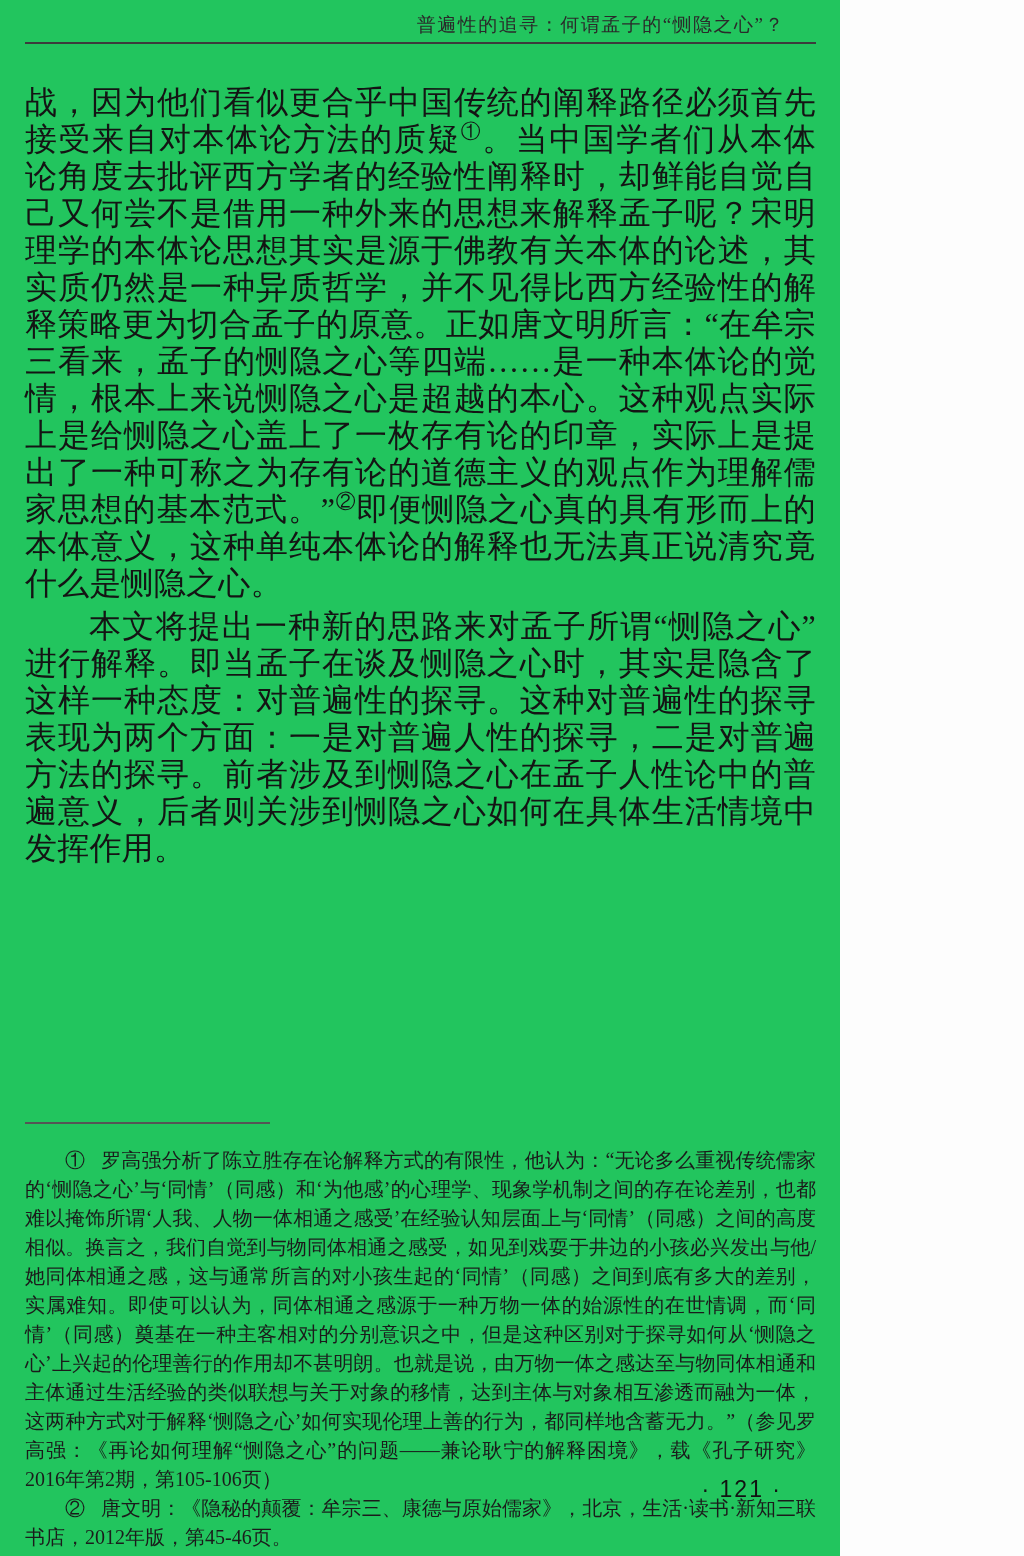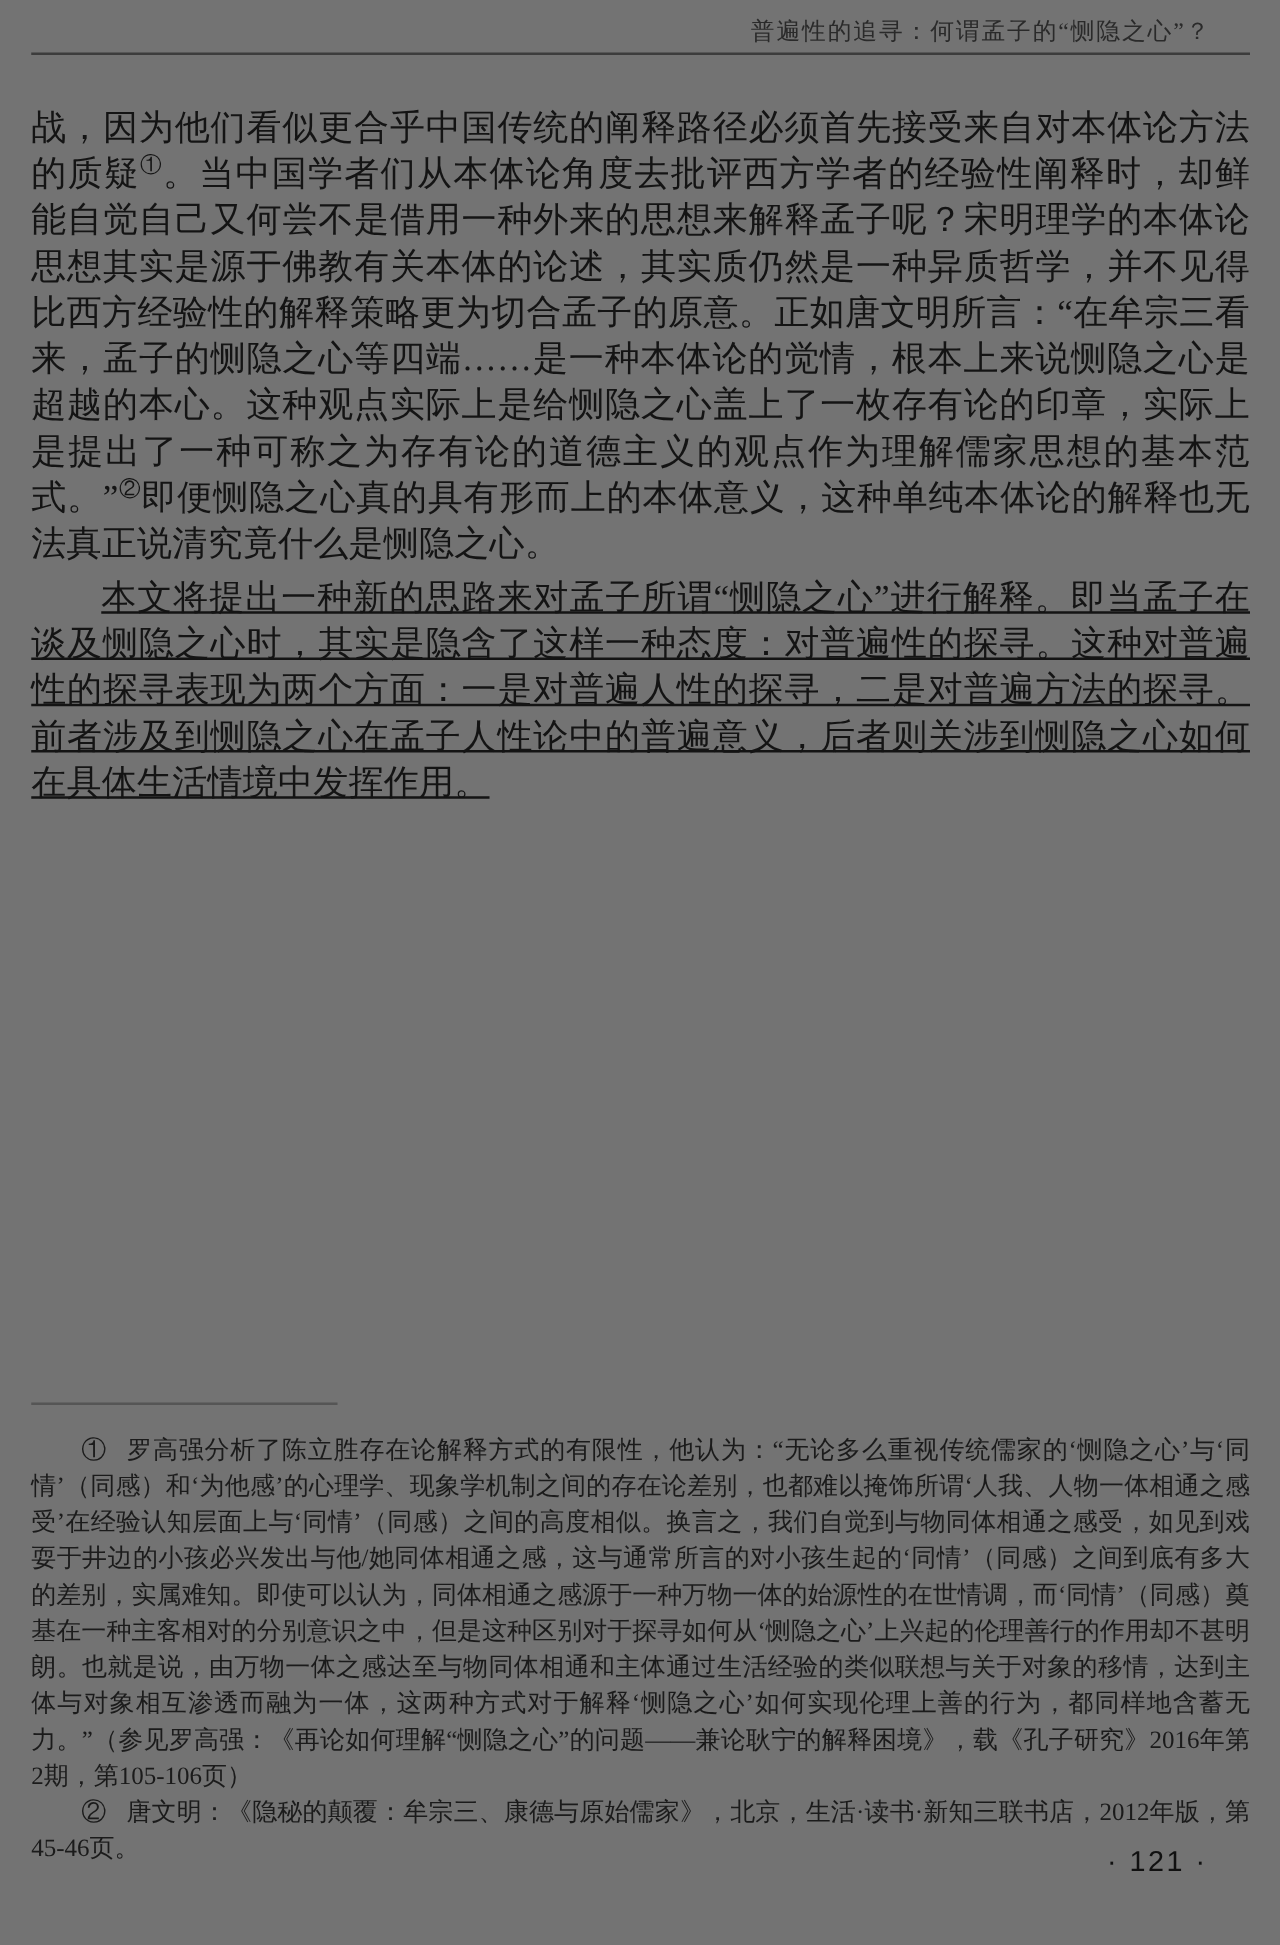--- a/index.html
+++ b/index.html
@@ -5,25 +5,25 @@
   html, body {
     margin: 0;
     padding: 0;
     width: 1024px;
     height: 1556px;
     background: #fdfdfd;
     overflow: hidden;
   }
   .page {
     position: relative;
-    width: 1024px;
+    width: 840px;
     height: 1556px;
     font-family: "Liberation Serif", "DejaVu Serif", serif;
     color: #141414;
-    background: #737373;
+    background: #22c55e;
   }
   
   .running-head {
     position: absolute;
     top: 12px;
     right: 55px;
     font-size: 19px;
     letter-spacing: 1.5px;
     color: #2a2a2a;
   }
@@ -37,28 +37,28 @@
   }
   
   .article {
     position: absolute;
     top: 84px;
     left: 25px;
     right: 24px;
   }
   .body-para {
     margin: 0;
-    font-size: 28px;
+    font-size: 32px;
     line-height: 37px;
     text-align: justify;
     text-justify: inter-ideograph;
     letter-spacing: 0.2px;
   }
   .body-para.indent { text-indent: 2em; }
-  .body-para + .body-para { margin-top: 6px; text-decoration: underline; }
+  .body-para + .body-para { margin-top: 6px; }
   sup.fn-ref {
     font-size: 0.62em;
     vertical-align: super;
     line-height: 0;
   }
   .section-heading {
     margin: 38px 0 42px 0;
     font-size: 26px;
     font-weight: 600;
     text-align: center;

